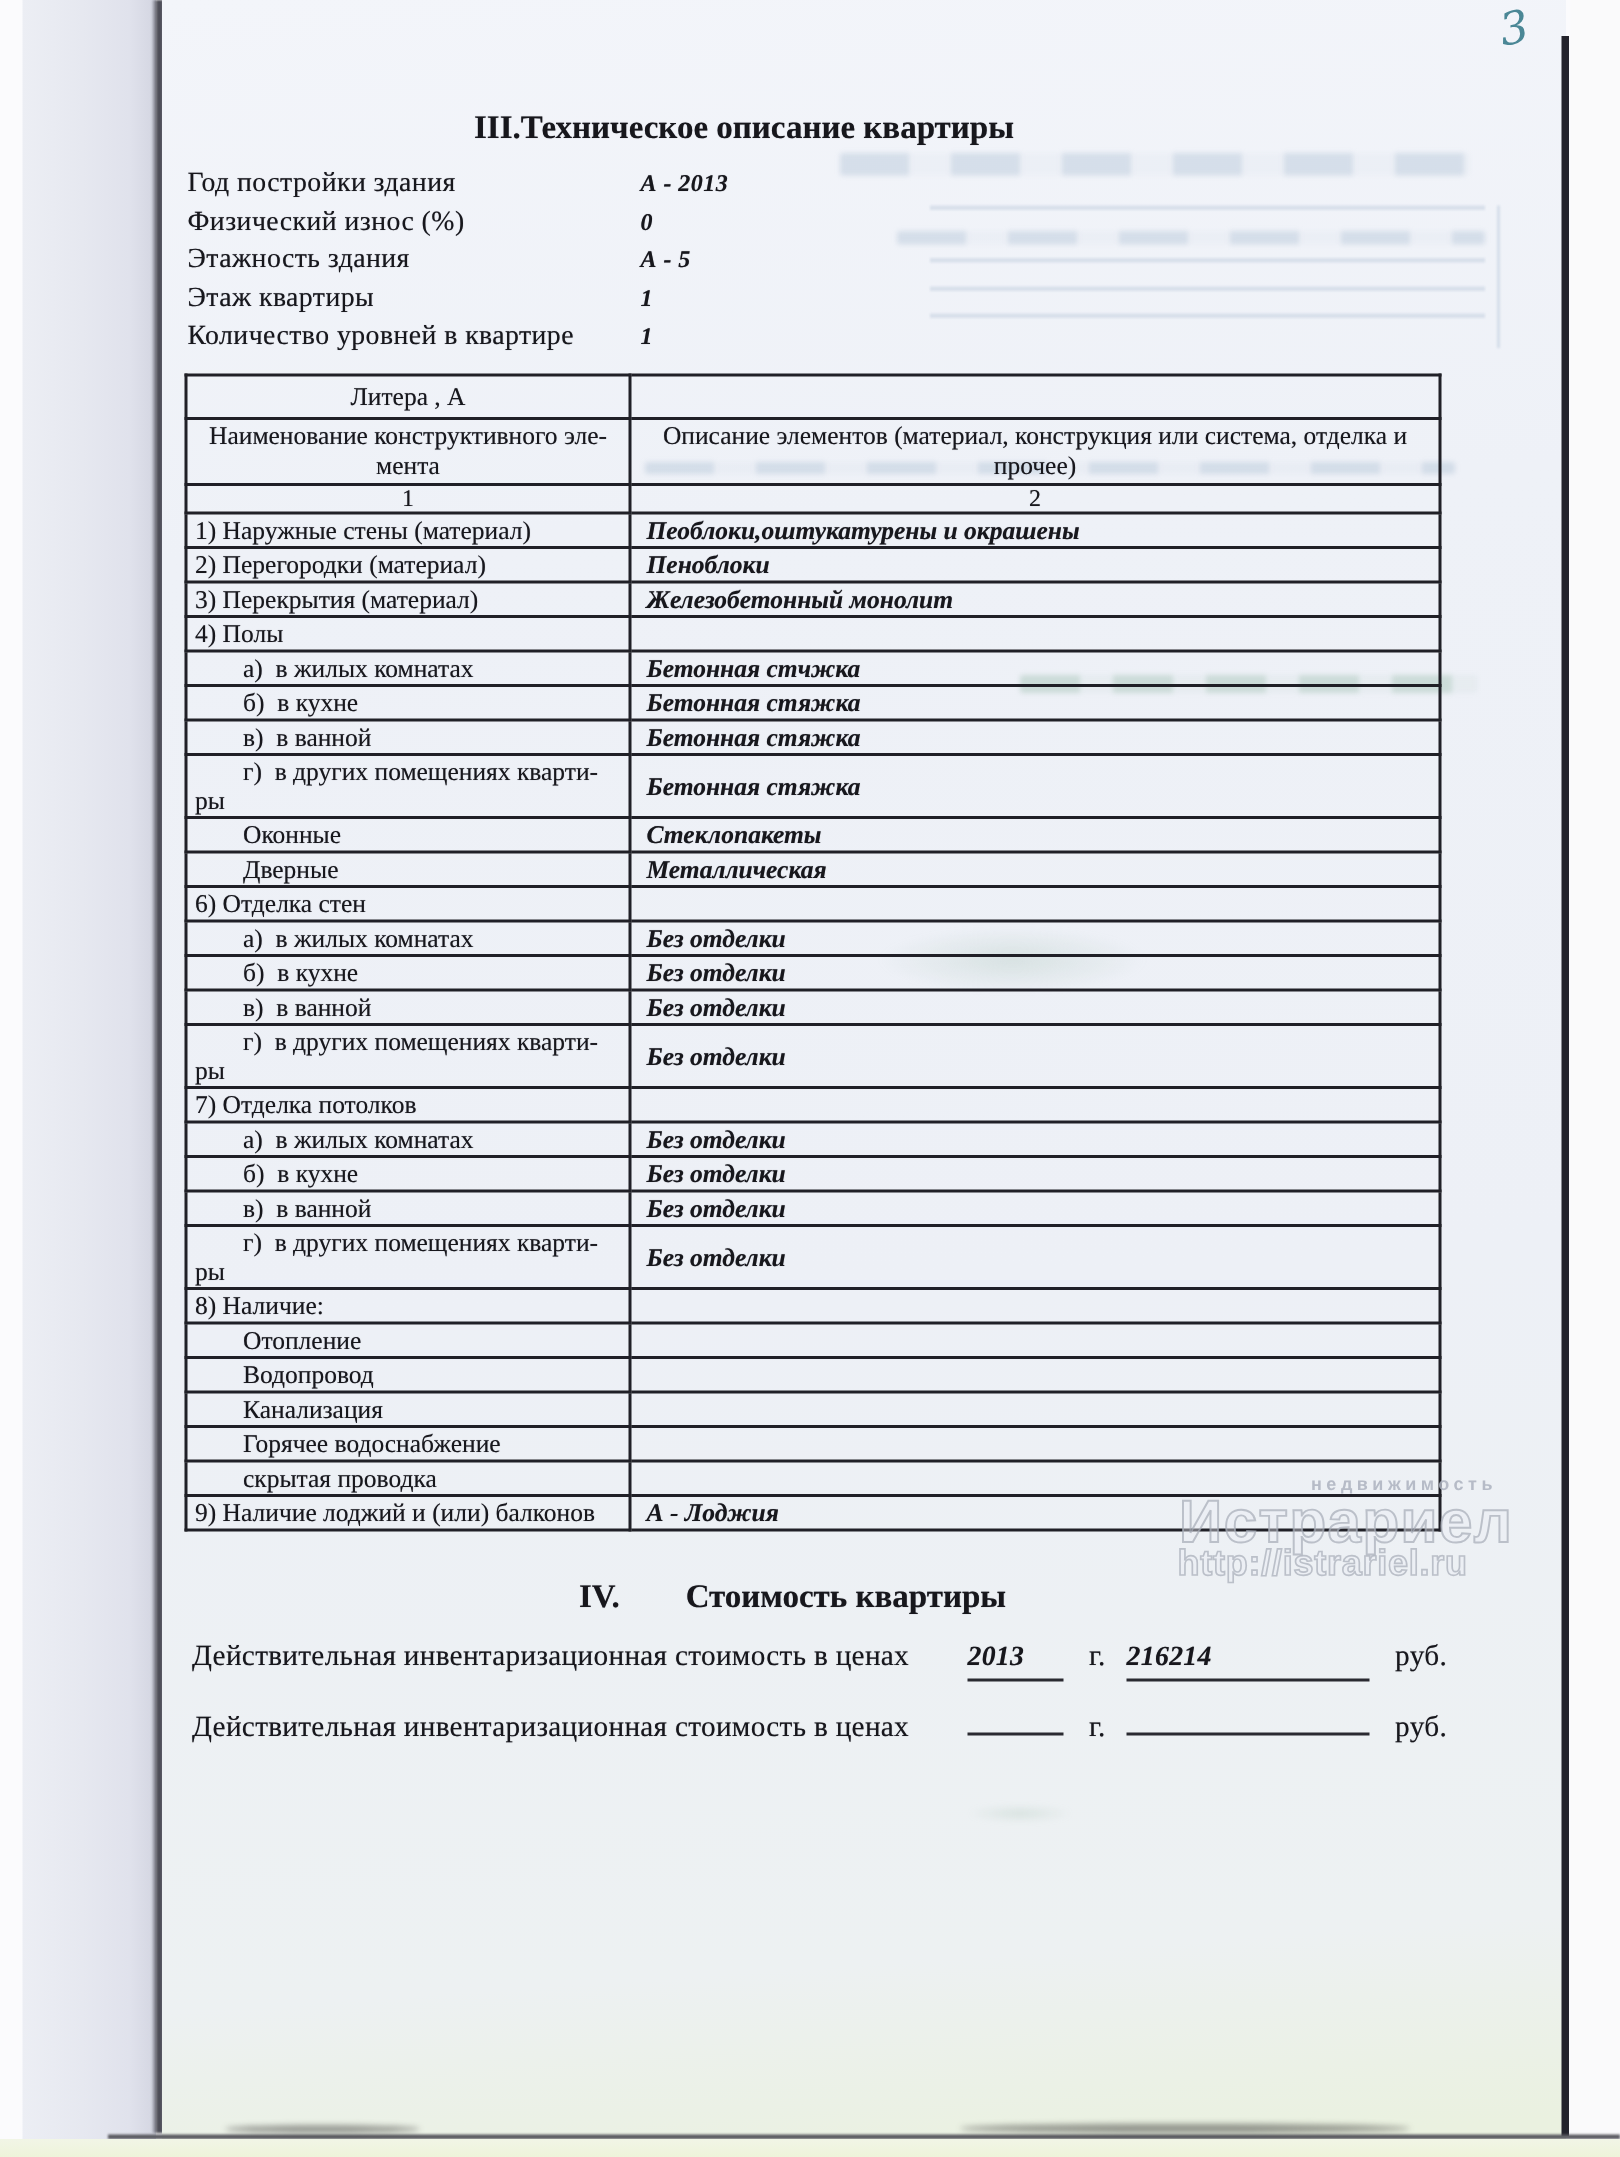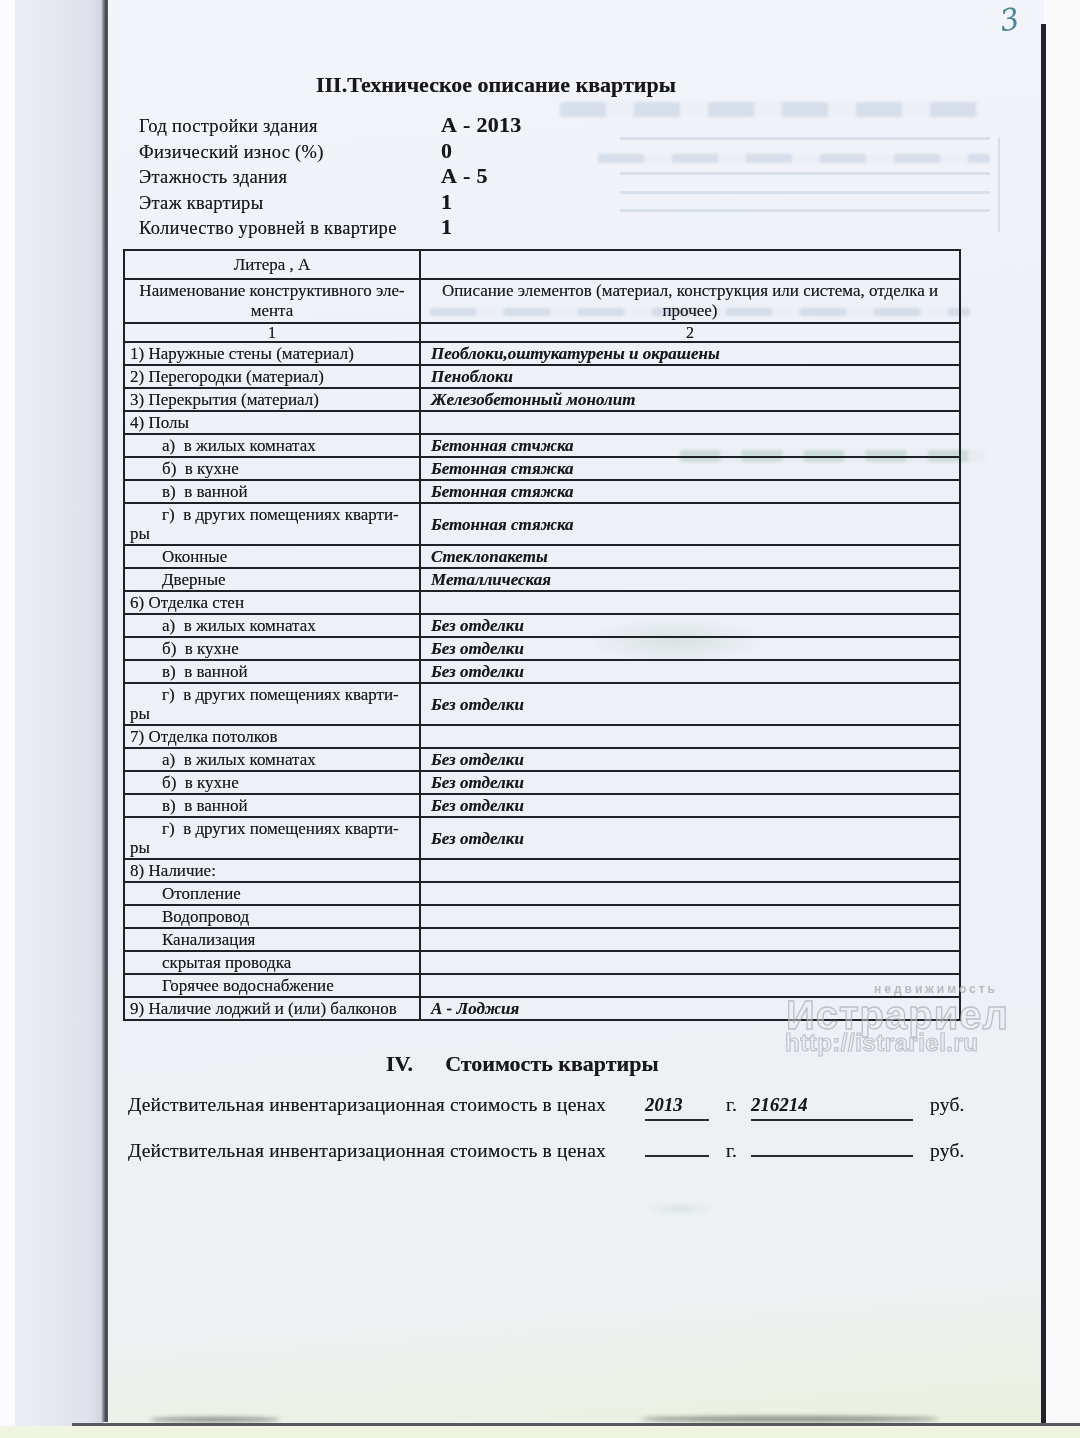--- a/index.html
+++ b/index.html
@@ -31,26 +31,26 @@
     filter:blur(1.6px);border-radius:2px;}
   .smudge.green{background:repeating-linear-gradient(90deg,rgba(140,180,160,.35) 0 40px,rgba(140,180,160,.07) 40px 62px);}
   .thin-line{background:rgba(162,182,204,.30);filter:blur(.7px);}
   .vline{background:rgba(160,180,205,.32);filter:blur(.6px);}
   .blob{background:radial-gradient(ellipse at center,rgba(160,190,175,.28) 0%,rgba(160,190,175,0) 70%);filter:blur(2px);}
 
   
   .ink{color:#17171c;text-shadow:0 0 .5px rgba(20,20,35,.55);}
   .section-title{display:flex;font-weight:bold;font-size:22px;}
   .st-3{left:316px;top:72px;}
-  .st-4{left:386px;top:1051px;gap:32px;justify-content:space-between;}
-
-  .fields{left:139px;top:112px;width:620px;}
+  .st-4{left:386px;top:1051px;gap:44px;justify-content:space-between;}
+
+  .fields{left:125px;top:112px;width:620px;}
   .field-row{display:flex;height:25.6px;align-items:baseline;font-size:18.5px;letter-spacing:.3px;}
   .field-label{width:302px;flex:0 0 302px;}
-  .field-value{font-weight:bold;font-size:22px;}
+  .field-value{font-weight:bold;font-style:italic;font-size:16px;}
 
   table.constr{left:123px;top:249px;width:838px;position:absolute;
     border-collapse:collapse;table-layout:fixed;
     font-size:17px;line-height:19px;color:#17171c;}
   table.constr td{border:2px solid #202027;padding:1px 5px;vertical-align:middle;
     text-shadow:0 0 .5px rgba(20,20,35,.5);}
   table.constr .c1{width:296px;white-space:pre-wrap;}
   table.constr .ind1{text-indent:32px;}
   table.constr .val{font-weight:bold;font-style:italic;padding-left:10px;}
   tr.litera{height:29px;} tr.litera td{text-align:center;}
@@ -247,25 +247,25 @@
         </tr>
         <tr>
           <td class="c1 ind1">Водопровод</td>
           <td class="val"></td>
         </tr>
         <tr>
           <td class="c1 ind1">Канализация</td>
           <td class="val"></td>
         </tr>
         <tr>
+          <td class="c1 ind1">Горячее водоснабжение</td>
+          <td class="val"></td>
+        </tr>
+        <tr>
           <td class="c1 ind1">скрытая проводка</td>
-          <td class="val"></td>
-        </tr>
-        <tr>
-          <td class="c1 ind1">Горячее водоснабжение</td>
           <td class="val"></td>
         </tr>
         <tr>
           <td class="c1">9) Наличие лоджий и (или) балконов</td>
           <td class="val">А - Лоджия</td>
         </tr>
       </tbody>
   </table>
 
   <div class="abs ink section-title st-4">

